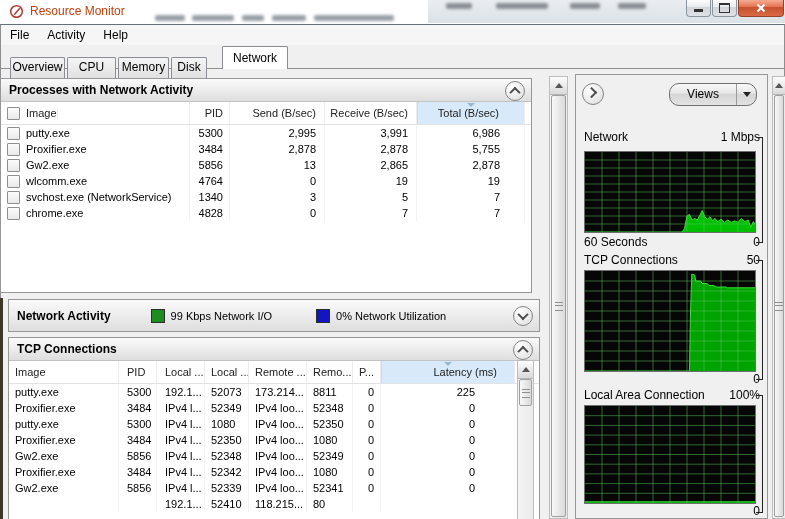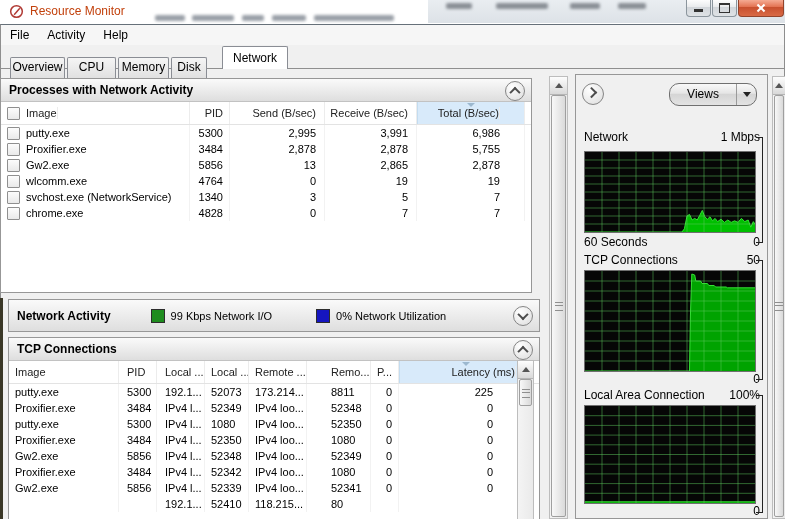--- a/index.html
+++ b/index.html
@@ -60,21 +60,21 @@
             border-left:4px solid transparent;border-right:4px solid transparent;border-top:4px solid #9cb8cf;}
   .cbx{display:inline-block;width:11px;height:11px;border:1px solid #8f8f8f;border-radius:1px;
        background:linear-gradient(#fcfcfc,#e9e9e9);vertical-align:middle;margin:0 6px 2px 6px;}
   
   .pc-img{width:189px;padding-left:0;} .pc-pid{width:40px;text-align:right;padding-right:6px;}
   .pc-send{width:95px;text-align:right;padding-right:8px;} .pc-recv{width:92px;text-align:right;padding-right:8px;}
   .pc-tot{width:108px;text-align:right;padding-right:24px;}
   
   .tc-img{width:110px;padding-left:6px;} .tc-pid{width:38px;padding-left:8px;}
   .tc-la{width:48px;padding-left:8px;} .tc-lp{width:44px;padding-left:6px;}
-  .tc-ra{width:58px;padding-left:6px;} .tc-rp{width:46px;padding-left:6px;margin-left:18px;}
+  .tc-ra{width:58px;padding-left:6px;} .tc-rp{width:46px;padding-left:6px;}
   .tc-p{width:28px;text-align:right;padding-right:6px;} .tc-lat{width:134px;text-align:right;padding-right:16px;}
   .trow .tc-lat{padding-right:40px;border-right:none;}
 
   
   .legend-item{display:flex;align-items:center;font-size:11px;font-weight:normal;}
   .sq{width:12px;height:12px;border:1px solid #2c2c2c;margin-right:6px;}
 
   
   .sb{background:linear-gradient(90deg,#f4f4f4,#eaeaea);border:1px solid #bdbdbd;box-sizing:border-box;}
   .sb-btn{height:17px;background:linear-gradient(#fdfdfd,#d9d9d9);border-bottom:1px solid #b5b5b5;

